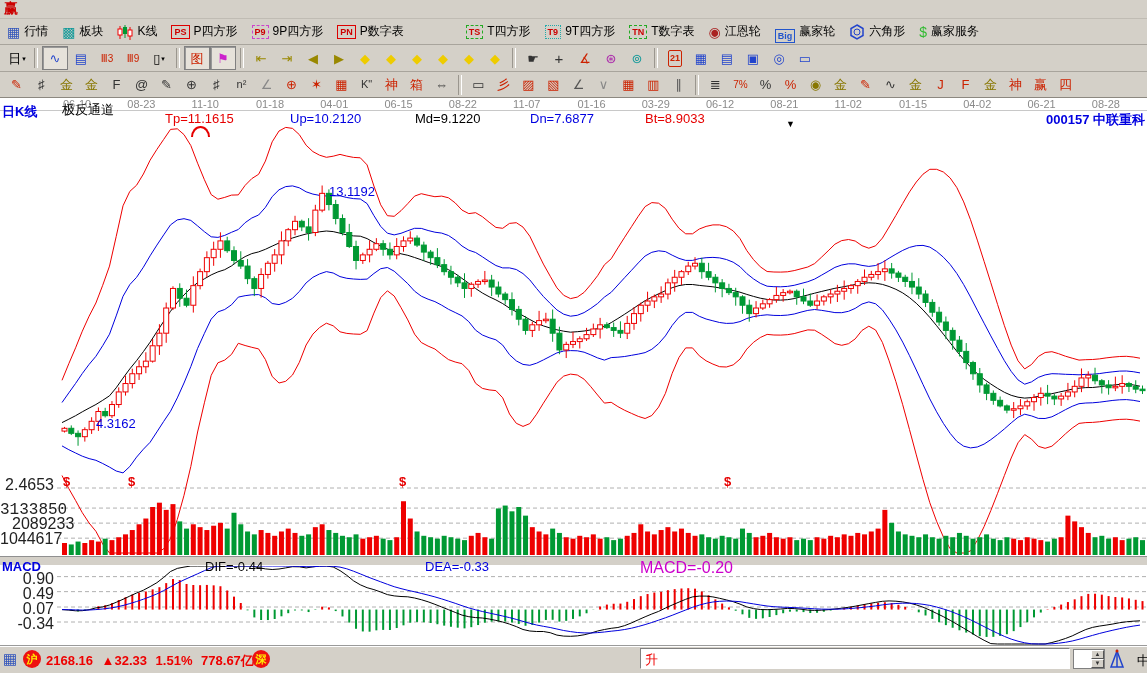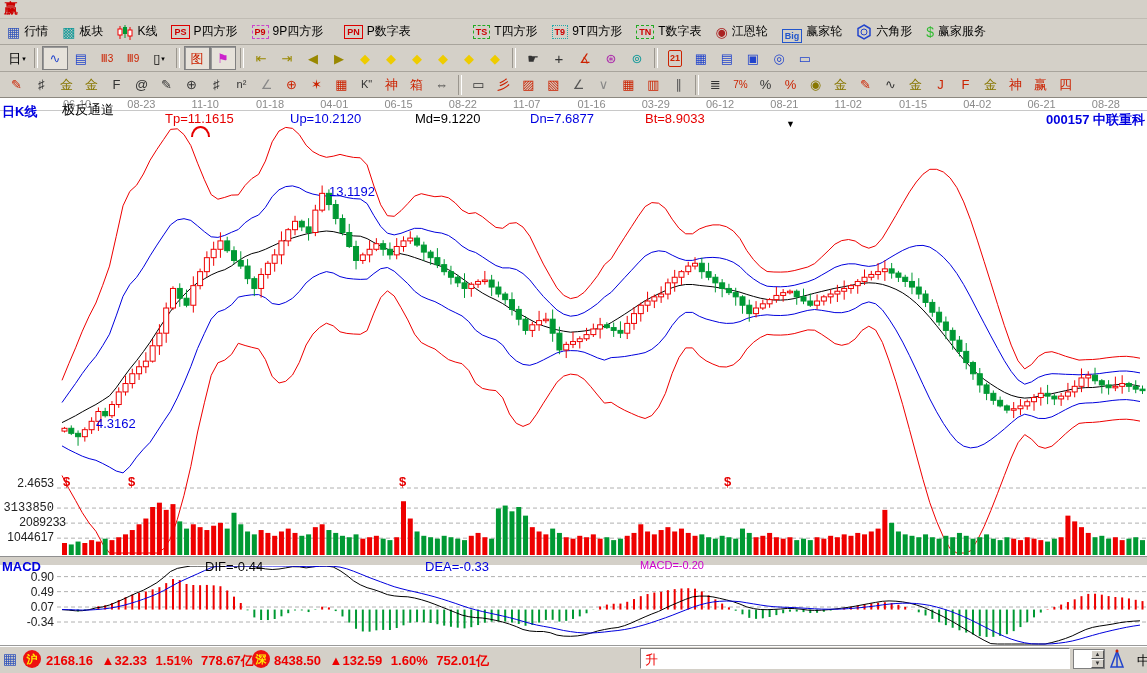--- a/index.html
+++ b/index.html
@@ -18,21 +18,21 @@
   .tbtn{width:24px;height:22px;display:flex;align-items:center;justify-content:center;
         border:1px solid transparent;font-size:13px;line-height:13px;cursor:default;position:relative;}
   .tbtn.sm{width:23px;}
   .tbtn.pressed{border:1px solid #808080;background:#e6e2da;box-shadow:inset 1px 1px 0 #999;}
   .caret{font-size:7px;margin-left:1px;color:#000;}
   .sep{width:2px;height:20px;border-left:1px solid #9a968e;border-right:1px solid #fff;margin:0 4px;}
   .calbox{border:1px solid #cc2200;color:#cc2200;font-size:9px;font-weight:bold;padding:1px 1px;border-radius:2px;}
   #chart{position:absolute;top:98px;left:0;width:1147px;height:547px;background:#fff;overflow:hidden;}
   #chartsvg{position:absolute;top:0;left:0;}
   .ovl{position:absolute;white-space:nowrap;}
-  .axlabel{width:54px;text-align:right;font-size:12px;color:#222;}
+  .axlabel{width:54px;text-align:right;font-size:16px;color:#222;}
   .blue{color:#0000e0;} .red{color:#e60000;} .mag{color:#cc00cc;} .blk{color:#000;}
   .bold{font-weight:bold;}
   #panedivider{position:absolute;left:0;top:458px;width:1147px;height:8px;background:#d4d0c8;
                border-top:1px solid #909090;border-bottom:1px solid #fff;}
   .dollar{color:#e60000;font-weight:bold;font-size:13px;}
   #archmark{position:absolute;width:15px;height:9px;border:2px solid #e60000;border-bottom:none;
             border-radius:50% 50% 0 0/100% 100% 0 0;top:28px;left:191px;}
   #trimark{position:absolute;top:21px;left:786px;font-size:9px;color:#000;}
   #statusbar{position:absolute;top:645px;left:0;width:1147px;height:28px;background:#d4d0c8;
              border-top:1px solid #9a9a9a;box-shadow:inset 0 1px 0 #fff;}
@@ -78,21 +78,21 @@
     </div>
     <div class="t2item">
       <span class="badgebox" style="border: 1px solid rgb(221, 0, 0);">PS</span>
       <span>P四方形</span>
     </div>
     <div class="t2item">
       <span class="badgebox" style="border: 1px dashed rgb(204, 68, 204);">P9</span>
       <span>9P四方形</span>
     </div>
     <div class="t2item">
-      <span class="badgebox" style="border: 1px solid rgb(221, 0, 0); margin-left: 7px;">PN</span>
+      <span class="badgebox" style="border: 1px solid rgb(221, 0, 0);">PN</span>
       <span>P数字表</span>
     </div>
     <div class="t2item">
       <span class="badgebox" style="border: 1px dashed rgb(34, 170, 34); margin-left: 48px;">TS</span>
       <span>T四方形</span>
     </div>
     <div class="t2item">
       <span class="badgebox" style="border: 1px dotted rgb(34, 170, 170);">T9</span>
       <span>9T四方形</span>
     </div>
@@ -1047,38 +1047,37 @@
   <div class="ovl axlabel" style="top:378px;left:0;">2.4653</div>
   <div class="ovl axlabel" style="top:403px;left:0;font-family:Liberation Mono, monospace;">3133850</div>
   <div class="ovl axlabel" style="top:417px;left:12px;">2089233</div>
   <div class="ovl axlabel" style="top:432px;left:0;">1044617</div>
 
   <div id="panedivider"></div>
 
   <div class="ovl blue bold" style="top:461px;left:2px;font-size:13px;">MACD</div>
   <div class="ovl blk" style="top:461px;left:205px;font-size:13px;">DIF=-0.44</div>
   <div class="ovl blue" style="top:461px;left:425px;font-size:13px;">DEA=-0.33</div>
-  <div class="ovl mag" style="top:461px;left:640px;font-size:11px;">MACD=-0.20</div>
+  <div class="ovl mag" style="top:461px;left:640px;font-size:16px;">MACD=-0.20</div>
 
   <div class="ovl axlabel" style="top:472px;left:0;">0.90</div>
   <div class="ovl axlabel" style="top:487px;left:0;">0.49</div>
   <div class="ovl axlabel" style="top:502px;left:0;">0.07</div>
   <div class="ovl axlabel" style="top:517px;left:0;">-0.34</div>
 <div class="ovl dollar" style="top: 376px; left: 63px;">$</div>
     <div class="ovl dollar" style="top: 376px; left: 128px;">$</div>
     <div class="ovl dollar" style="top: 376px; left: 399px;">$</div>
     <div class="ovl dollar" style="top: 376px; left: 724px;">$</div>
   </div>
 
 <div id="statusbar">
   <span class="sicon" style="left:3px;top:4px;">▦</span>
   <span class="cbadge" style="left:23px;top:4px;">沪</span>
   <span class="stext" style="left:46px;top:6px;">2168.16 ▲32.33 1.51% 778.67亿</span>
   <span class="cbadge" style="left:252px;top:4px;">深</span>
-  <span class="stext" style="left:274px;top:6px;">8438.50 ▲132.59 1.60% 752.01亿</span>
   <div id="ticker">升</div>
   <div id="spinner">
     <div class="spinbtn" style="top:0;">▲</div>
     <div class="spinbtn" style="bottom:0;">▼</div>
   </div>
   <svg width="18" height="20" style="position:absolute;left:1108px;top:3px;">
     <path d="M9 2 L15 18 L3 18 Z" fill="none" stroke="#2244cc" stroke-width="1.5"></path>
     <line x1="9" y1="2" x2="9" y2="18" stroke="#2244cc" stroke-width="1.5"></line>
     <circle cx="9" cy="2" r="1.5" fill="#cc2200"></circle>
   </svg>

